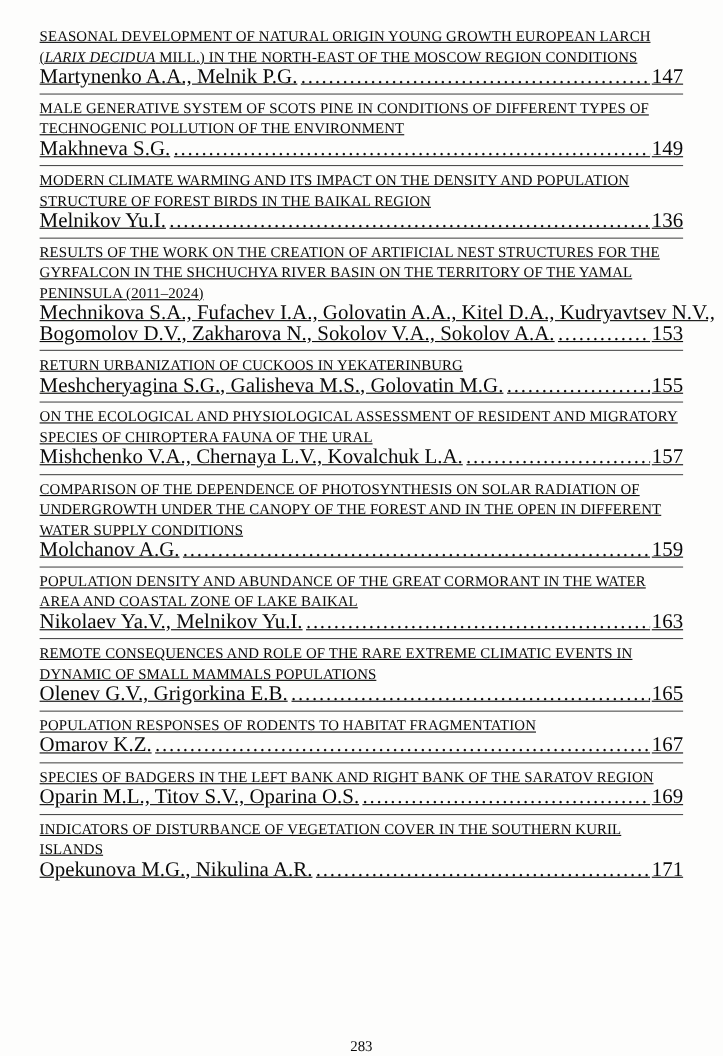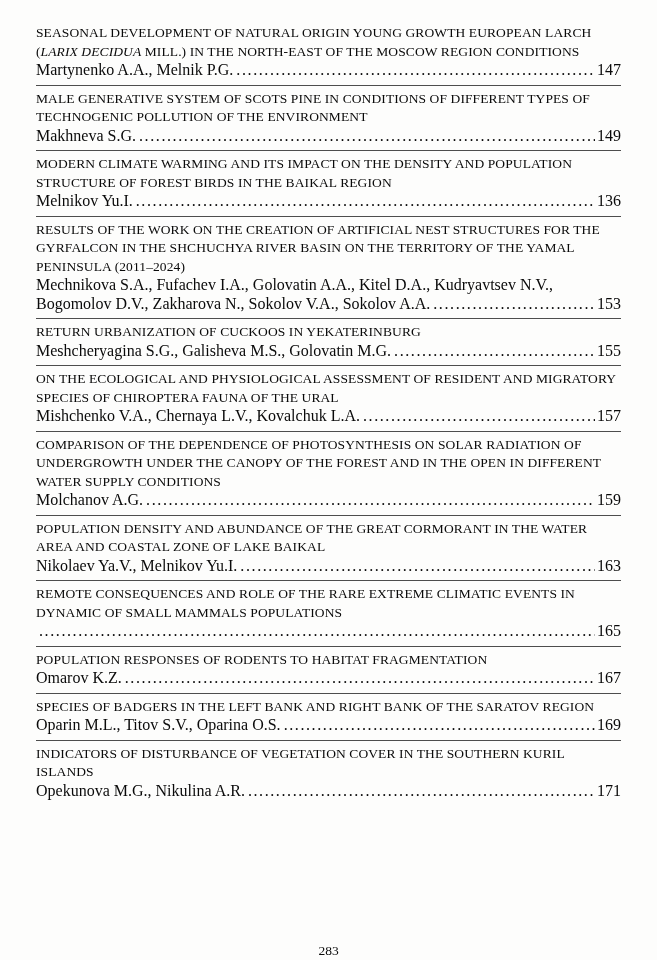--- a/index.html
+++ b/index.html
@@ -12,37 +12,37 @@
     color: #0a0a0a;
     overflow: hidden;
   }
   .page {
     width: 657px;
     height: 960px;
     padding: 20px 36px 0 36px;
     display: flex;
     flex-direction: column;
   }
-  .toc { width: 585px; }
+  .toc { width: 585px; text-decoration: underline; }
   .entry {
     padding: 4px 0 5px 0;
     border-bottom: 1px solid #4d4d4d;
   }
   .entry:last-child { border-bottom: none; }
   .title {
     font-size: 13.5px;
     line-height: 18.5px;
     letter-spacing: 0.1px;
   }
   .title .seg-italic { font-style: italic; }
   .authors-block { width: 100%; }
   .authors-row {
     display: flex;
     align-items: baseline;
-    font-size: 16px;
+    font-size: 19px;
     line-height: 18.5px;
     white-space: nowrap;
   }
   .authors-text { flex: 0 0 auto; }
   .dot-leader {
     flex: 1 1 auto;
     overflow: hidden;
     white-space: nowrap;
     margin: 0 2px 0 3px;
     min-width: 10px;
@@ -154,20 +154,21 @@
             <span class="dot-leader"></span>
             <span class="page-num">163</span>
           </div>
         </div>
   </div>
 
   <div class="entry">
     <div class="title"><span class="seg">REMOTE CONSEQUENCES AND ROLE OF THE RARE EXTREME CLIMATIC EVENTS IN DYNAMIC OF SMALL MAMMALS POPULATIONS</span></div>
     <div class="authors-block">
           <div class="authors-row">
+            <span class="authors-text">Olenev G.V., Grigorkina E.B.</span>
             <span class="dot-leader"></span>
             <span class="page-num">165</span>
           </div>
         </div>
   </div>
 
   <div class="entry">
     <div class="title"><span class="seg">POPULATION RESPONSES OF RODENTS TO HABITAT FRAGMENTATION</span></div>
     <div class="authors-block">
           <div class="authors-row">

